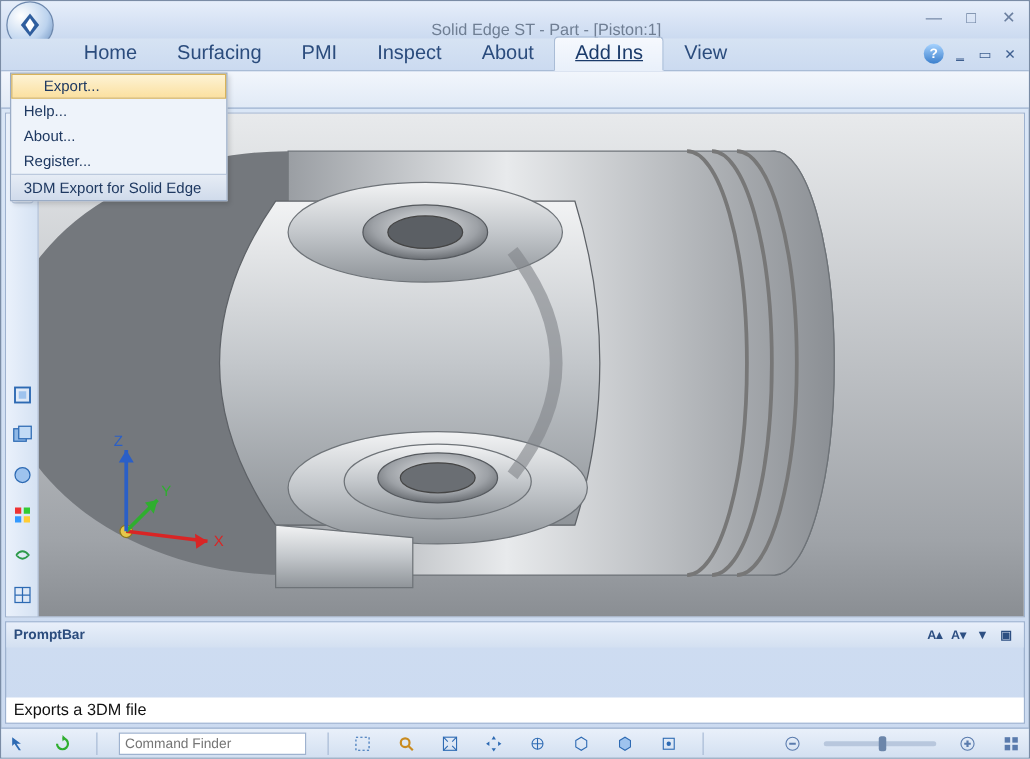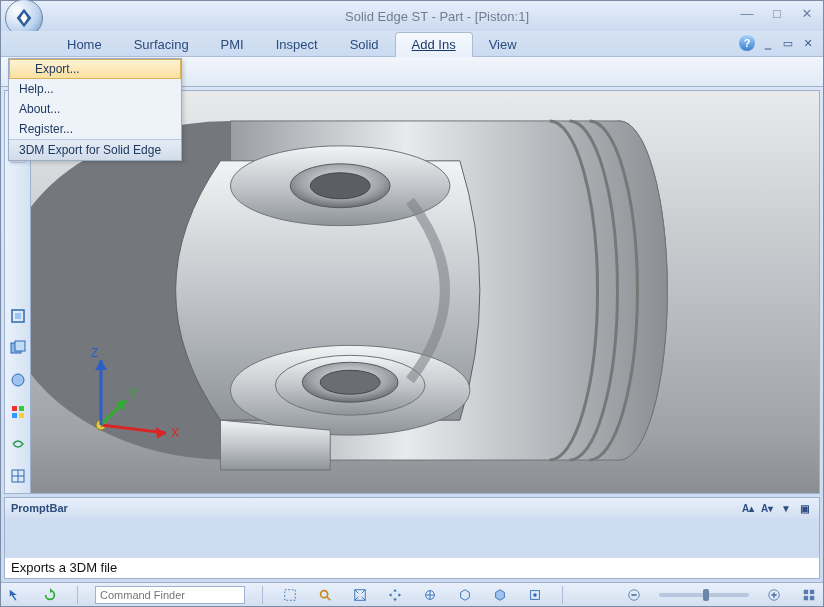--- a/index.html
+++ b/index.html
@@ -1,30 +1,30 @@
 <!DOCTYPE html>
 <html><head>
 <meta charset="utf-8">
 <style>
   * { box-sizing: border-box; margin: 0; padding: 0; font-family: 'Segoe UI', Tahoma, sans-serif; }
   body { width: 824px; height: 607px; overflow: hidden; background: #cfe0f4; position: relative; }
 
   .window { width: 824px; height: 607px; background: linear-gradient(#dce8f7,#cbdaf0); border: 1px solid #7a8ca5; display: flex; flex-direction: column; }
 
   
-  .titlebar { height: 30px; background: linear-gradient(#e6eefa,#cbdaf0); display: flex; align-items: center; position: relative; }
+  .titlebar { height: 30px; background: linear-gradient(#e6eefa,#cbdaf0); display: flex; align-items: flex-end; position: relative; }
   .app-icon { width: 38px; height: 38px; margin: -4px 8px -8px 4px; border-radius: 50%; background: radial-gradient(circle at 30% 30%, #fff, #bcd3ee 60%, #5d85b8); border: 1px solid #6d88ad; position: relative; display:flex;align-items:center;justify-content:center;}
   .app-icon svg { width:22px;height:22px; }
   .title-text { flex:1; text-align:center; font-size:13px; color:#6f7e93; }
   .win-btns { position:absolute; right:6px; top:4px; display:flex; gap:10px; }
   .win-btn { width:20px;height:16px;color:#6c80a0;font-size:13px;display:flex;align-items:center;justify-content:center;cursor:pointer;}
 
   
   .ribbon-tabs { height: 26px; position: relative; display:flex; align-items:flex-end; padding-left: 50px; background: linear-gradient(#d6e3f3,#cbdaf0); border-bottom:1px solid #a9bcd6;}
-  .tab { padding: 4px 16px; font-size:13px; color:#2b4c7d; cursor:pointer; border-top-left-radius:4px;border-top-right-radius:4px;}
+  .tab { padding: 4px 16px; font-size:16px; color:#2b4c7d; cursor:pointer; border-top-left-radius:4px;border-top-right-radius:4px;}
   .tab.active { background: linear-gradient(#f6f9fe,#e9f0fa); border:1px solid #a9bcd6; border-bottom:1px solid #e9f0fa; margin-bottom:-1px; color:#1a3a6a;text-decoration:underline;}
   .ribbon-right { position:absolute; right:8px; top:4px; display:flex; gap:6px; align-items:center;}
   .help-icon { width:16px;height:16px;border-radius:50%;background:linear-gradient(#a7d3ff,#3b7fcc);color:#fff;font-size:11px;font-weight:bold;display:flex;align-items:center;justify-content:center;}
   .mini-btn { width:14px;height:14px;color:#3d5e8f;font-size:11px;display:flex;align-items:center;justify-content:center;cursor:pointer;}
 
   
   .ribbon-panel { height: 30px; background: linear-gradient(#f2f6fc,#e1eaf6); border-bottom:1px solid #9eb2cf;}
 
   
   .menu { position:absolute; left:8px; top:58px; width:174px; background:#eef3fa; border:1px solid #9aacc6; box-shadow:2px 2px 4px rgba(0,0,0,.15); z-index:50;}
@@ -80,21 +80,21 @@
       <div class="win-btn">□</div>
       <div class="win-btn">✕</div>
     </div>
   </div>
 
   <div class="ribbon-tabs">
     <div class="tab">Home</div>
     <div class="tab">Surfacing</div>
     <div class="tab">PMI</div>
     <div class="tab">Inspect</div>
-    <div class="tab">Solid</div>
+    <div class="tab">About</div>
     <div class="tab active">Add Ins</div>
     <div class="tab">View</div>
     <div class="ribbon-right">
       <div class="help-icon">?</div>
       <div class="mini-btn">‗</div>
       <div class="mini-btn">▭</div>
       <div class="mini-btn">✕</div>
     </div>
   </div>
 

